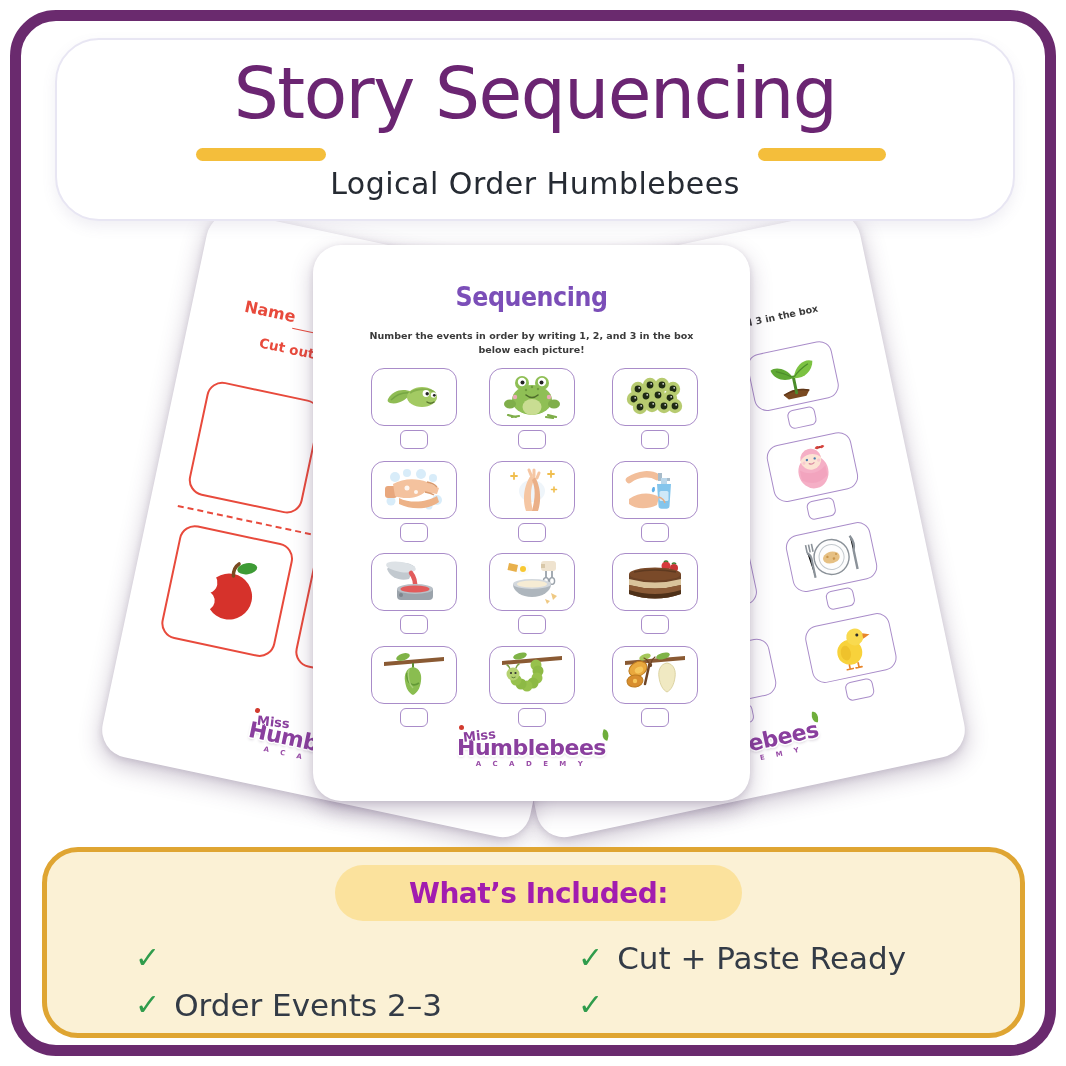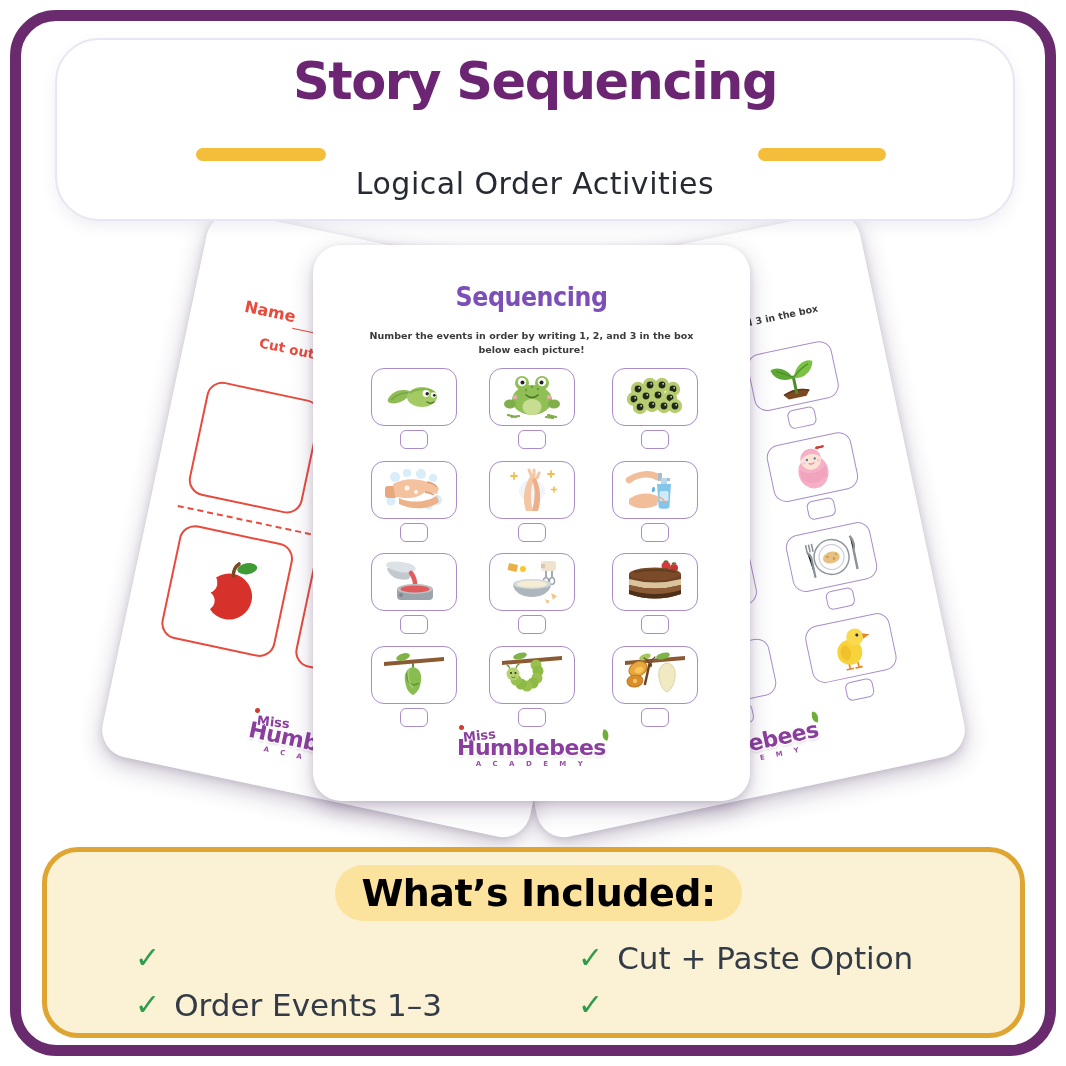--- a/index.html
+++ b/index.html
@@ -3,21 +3,21 @@
 <meta charset="utf-8">
 <style>
   html,body{margin:0;padding:0;background:#fff;}
   .canvas{position:relative;width:1066px;height:1066px;background:#ffffff;overflow:hidden;
           font-family:"DejaVu Sans","Liberation Sans",sans-serif;}
   
   .frame{position:absolute;inset:10px;border:11px solid #6A2A6E;border-radius:46px;z-index:40;pointer-events:none;}
   
   .header{position:absolute;left:55px;top:38px;width:956px;height:179px;background:#fff;
           border:2px solid #E8E6F3;border-radius:44px;z-index:10;box-shadow:0 6px 14px rgba(110,95,150,.10);}
-  .title{position:absolute;top:12px;left:0;width:100%;text-align:center;font-size:51px;font-weight:700;
+  .title{position:absolute;top:12px;left:0;width:100%;text-align:center;font-size:71px;font-weight:400;
          letter-spacing:-1.5px;color:#6B2572;}
   .accent-bar{position:absolute;height:13px;background:#F4BE3B;border-radius:7px;top:108px;}
   .bar1{left:139px;width:130px;}
   .bar2{left:701px;width:128px;}
   .subtitle{position:absolute;top:126px;left:0;width:100%;text-align:center;font-size:30px;color:#262B33;letter-spacing:.5px;}
   
   .sheet{position:absolute;width:437px;height:556px;background:#fff;border-radius:28px;
          box-shadow:0 8px 22px rgba(74,52,92,.28),0 2px 6px rgba(74,52,92,.14);}
   .sheet-center{left:313px;top:245px;z-index:3;}
   .sheet-left{left:149.5px;top:247px;transform:rotate(12deg);z-index:2;}
@@ -47,21 +47,21 @@
   .cp-nameline{position:absolute;left:103px;top:101px;width:140px;border-bottom:1.6px solid #E84A3C;}
   .cp-cut{left:74px;top:114px;font-size:13.5px;}
   .cp-box{position:absolute;border:2px solid #E84A3C;border-radius:16px;box-sizing:border-box;
           display:flex;align-items:center;justify-content:center;}
   .cp-dash{position:absolute;left:28px;top:298px;width:286px;border-top:2.5px dashed #E84A3C;}
   
   .panel{position:absolute;left:42px;top:847px;width:983px;height:191px;background:#FBF1D5;
          border:5px solid #DFA532;border-radius:36px;z-index:20;box-sizing:border-box;}
   .pill{position:absolute;left:288px;top:13px;width:407px;height:56px;background:#FBE29D;border-radius:28px;
         display:flex;align-items:center;justify-content:center;}
-  .pill-text{font-size:38px;font-weight:800;color:#000000;letter-spacing:-.5px;}
+  .pill-text{font-size:28px;font-weight:800;color:#a21caf;letter-spacing:-.5px;}
   .item{position:absolute;display:flex;align-items:center;gap:14px;font-size:31px;color:#333B46;line-height:36px;}
   .check{color:#2F9C4C;font-size:30px;font-weight:700;}
   .it0{left:88px;top:88px;} .it1{left:88px;top:135px;} .it2{left:531px;top:88px;} .it3{left:531px;top:135px;}
 </style>
 </head>
 <body>
 
 <div class="canvas">
 
   <div class="sheet sheet-left">
@@ -437,37 +437,37 @@
         <span class="logo-leaf"></span>
         <div class="logo-academy">A C A D E M Y</div>
       </span>
     </div>
   </div>
 
   <div class="header">
     <div class="title">Story Sequencing</div>
     <div class="accent-bar bar1"></div>
     <div class="accent-bar bar2"></div>
-    <div class="subtitle">Logical Order Activities</div>
+    <div class="subtitle">Logical Order Humblebees</div>
   </div>
 
   <div class="panel">
     <div class="pill">
       <span class="pill-text">What’s Included:</span>
     </div>
     <div class="item it0">
       <span class="check">✓</span>
     </div>
     <div class="item it1">
       <span class="check">✓</span>
-      <span>Order Events 1–3</span>
+      <span>Order Events 2–3</span>
     </div>
     <div class="item it2">
       <span class="check">✓</span>
-      <span>Cut + Paste Option</span>
+      <span>Cut + Paste Ready</span>
     </div>
     <div class="item it3">
       <span class="check">✓</span>
     </div>
   </div>
 
   <div class="frame"></div>
 </div>
 
 </body></html>

